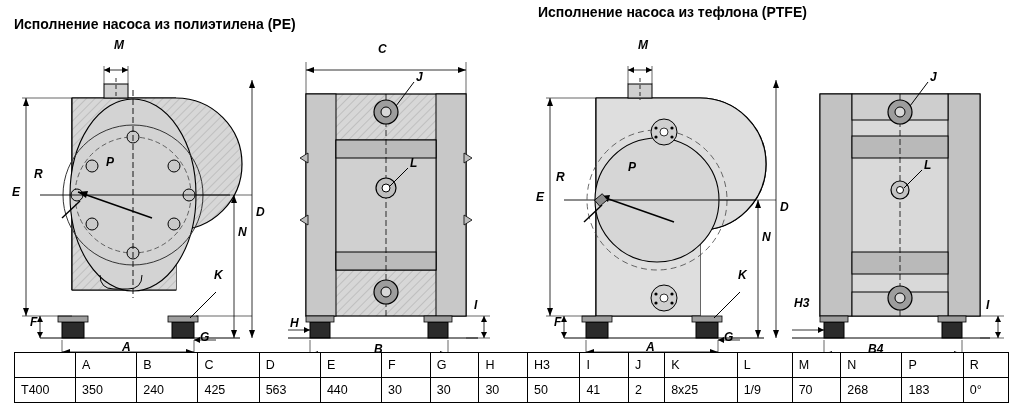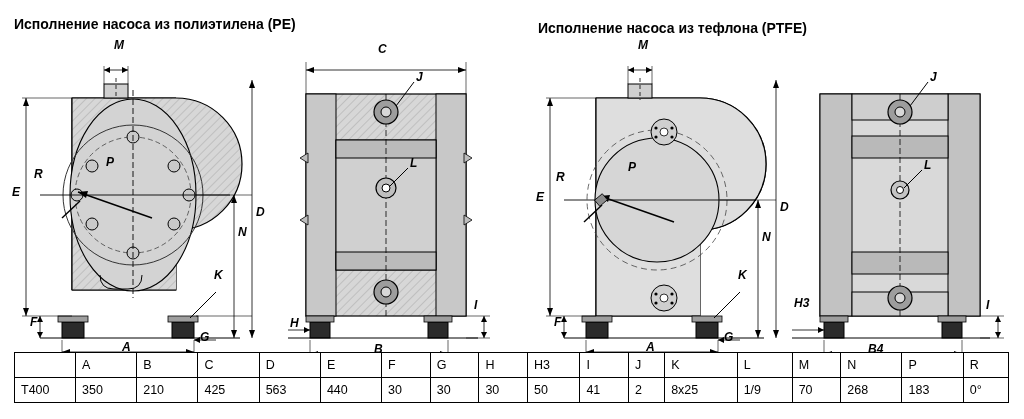--- a/index.html
+++ b/index.html
@@ -11,21 +11,21 @@
     overflow:hidden;
     color:#000;
   }
   .title{
     position:absolute;
     font-size:14px;
     font-weight:bold;
     white-space:nowrap;
   }
   #title-pe{left:14px;top:16px;}
-  #title-ptfe{left:538px;top:20px;}
+  #title-ptfe{left:538px;top:4px;}
 
   .panel{position:absolute;}
 
   
   .lbl{
     position:absolute;
     font-size:12px;
     font-style:italic;
     font-weight:bold;
     white-space:nowrap;
@@ -398,21 +398,21 @@
       <th>M</th>
       <th>N</th>
       <th>P</th>
       <th>R</th>
     </tr>
   </thead>
   <tbody>
     <tr>
       <td>T400</td>
       <td>350</td>
-      <td>210</td>
+      <td>240</td>
       <td>425</td>
       <td>563</td>
       <td>440</td>
       <td>30</td>
       <td>30</td>
       <td>30</td>
       <td>50</td>
       <td>41</td>
       <td>2</td>
       <td>8x25</td>

